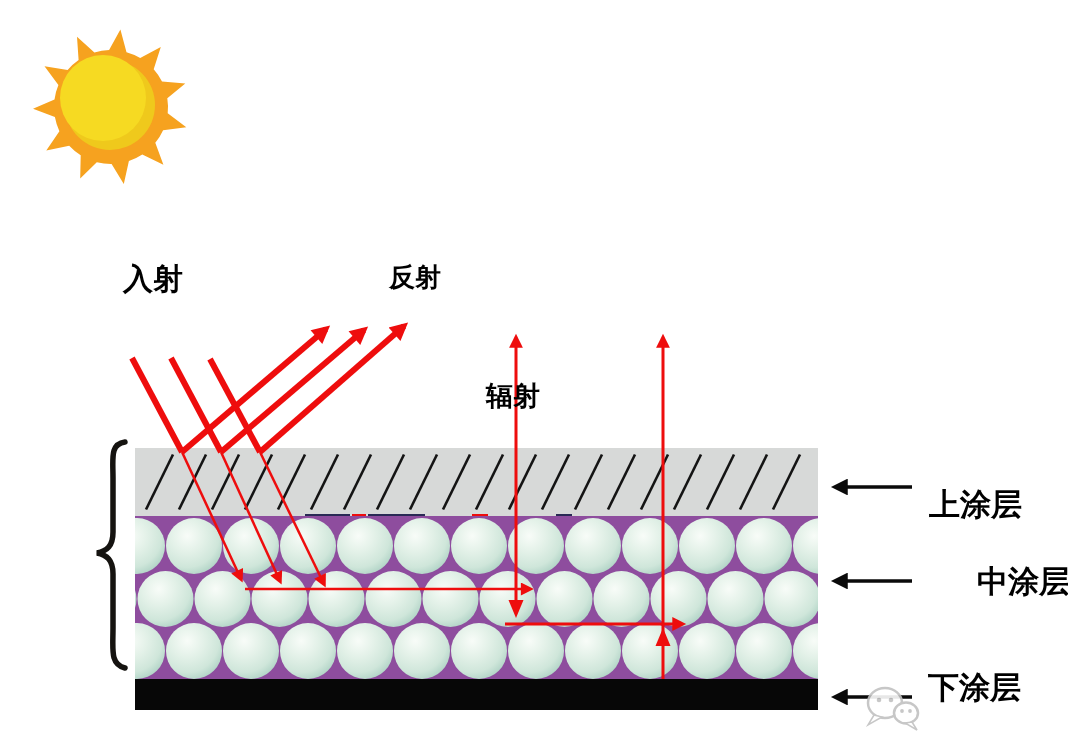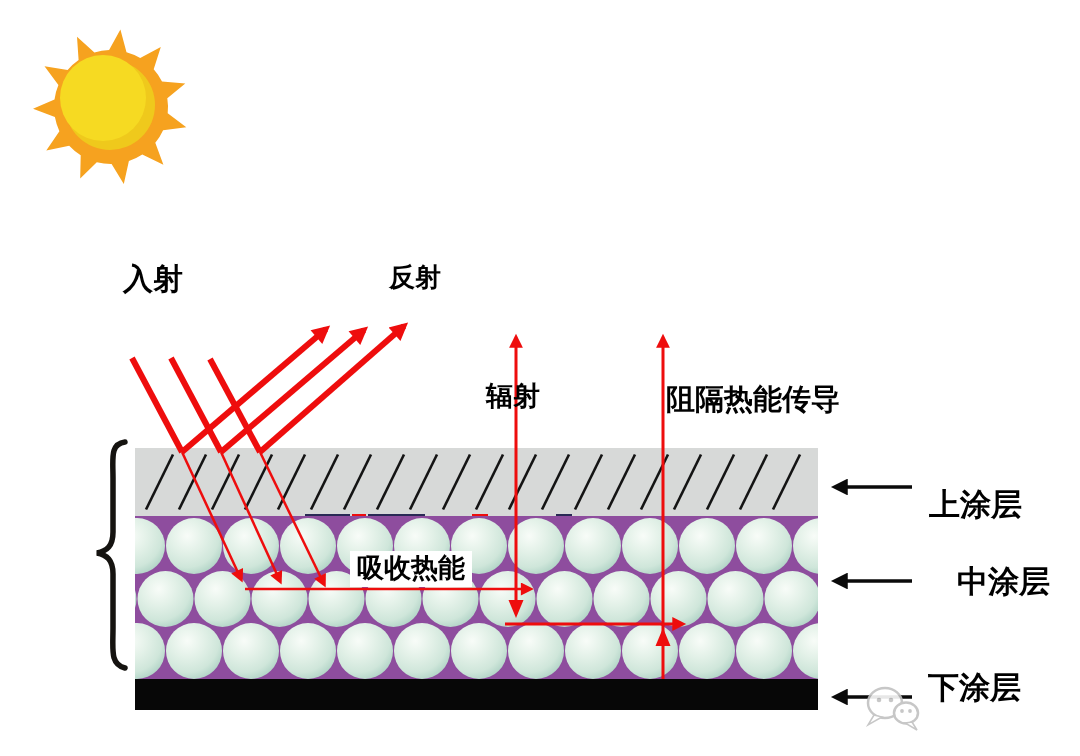--- a/index.html
+++ b/index.html
@@ -8,21 +8,21 @@
     font-family:Liberation Serif, serif;
   }
   #diagram{position:absolute;left:0;top:0;z-index:1;}
   .lbl{position:absolute;z-index:2;color:#000;font-weight:700;white-space:nowrap;line-height:1.1;}
   .lbl-incident{left:123px;top:262px;font-size:30px;}
   .lbl-reflection{left:389px;top:264px;font-size:26px;}
   .lbl-radiation{left:458px;top:382px;font-size:27px;margin-left:28px;}
   .lbl-block{left:666px;top:384px;font-size:29px;}
   .lbl-absorb{left:350px;top:551px;font-size:27px;background:#ffffff;padding:3px 7px;}
   .lbl-topcoat{left:929px;top:469px;font-size:31px;margin-top:19px;}
-  .lbl-midcoat{left:957px;top:565px;font-size:31px;}
+  .lbl-midcoat{left:977px;top:565px;font-size:31px;}
   .lbl-bottomcoat{left:928px;top:671px;font-size:31px;}
   .watermark-text{
     position:absolute;z-index:3;left:920px;top:687px;font-size:30px;font-weight:500;
     letter-spacing:2px;opacity:.92;white-space:nowrap;
   }
 </style>
 </head>
 <body>
 
 <div id="stage">
@@ -182,18 +182,16 @@
         <ellipse cx="906" cy="713" rx="12" ry="10.5" fill="#ffffff" stroke="#c2c2c2" stroke-width="2.5"></ellipse>
         <path d="M 912 722 L 917 730 L 905 723 Z" fill="#ffffff" stroke="#c2c2c2" stroke-width="1.5"></path>
         <circle cx="902" cy="711" r="1.9" fill="#c2c2c2"></circle>
         <circle cx="910" cy="711" r="1.9" fill="#c2c2c2"></circle>
       </g>
     </svg>
 
   <div class="lbl lbl-incident">入射</div>
   <div class="lbl lbl-reflection">反射</div>
   <div class="lbl lbl-radiation">辐射</div>
-  <div class="lbl lbl-block">阻隔热能传导</div>
-  <div class="lbl lbl-absorb">吸收热能</div>
   <div class="lbl lbl-topcoat">上涂层</div>
   <div class="lbl lbl-midcoat">中涂层</div>
   <div class="lbl lbl-bottomcoat">下涂层</div>
 </div>
 
 </body></html>

